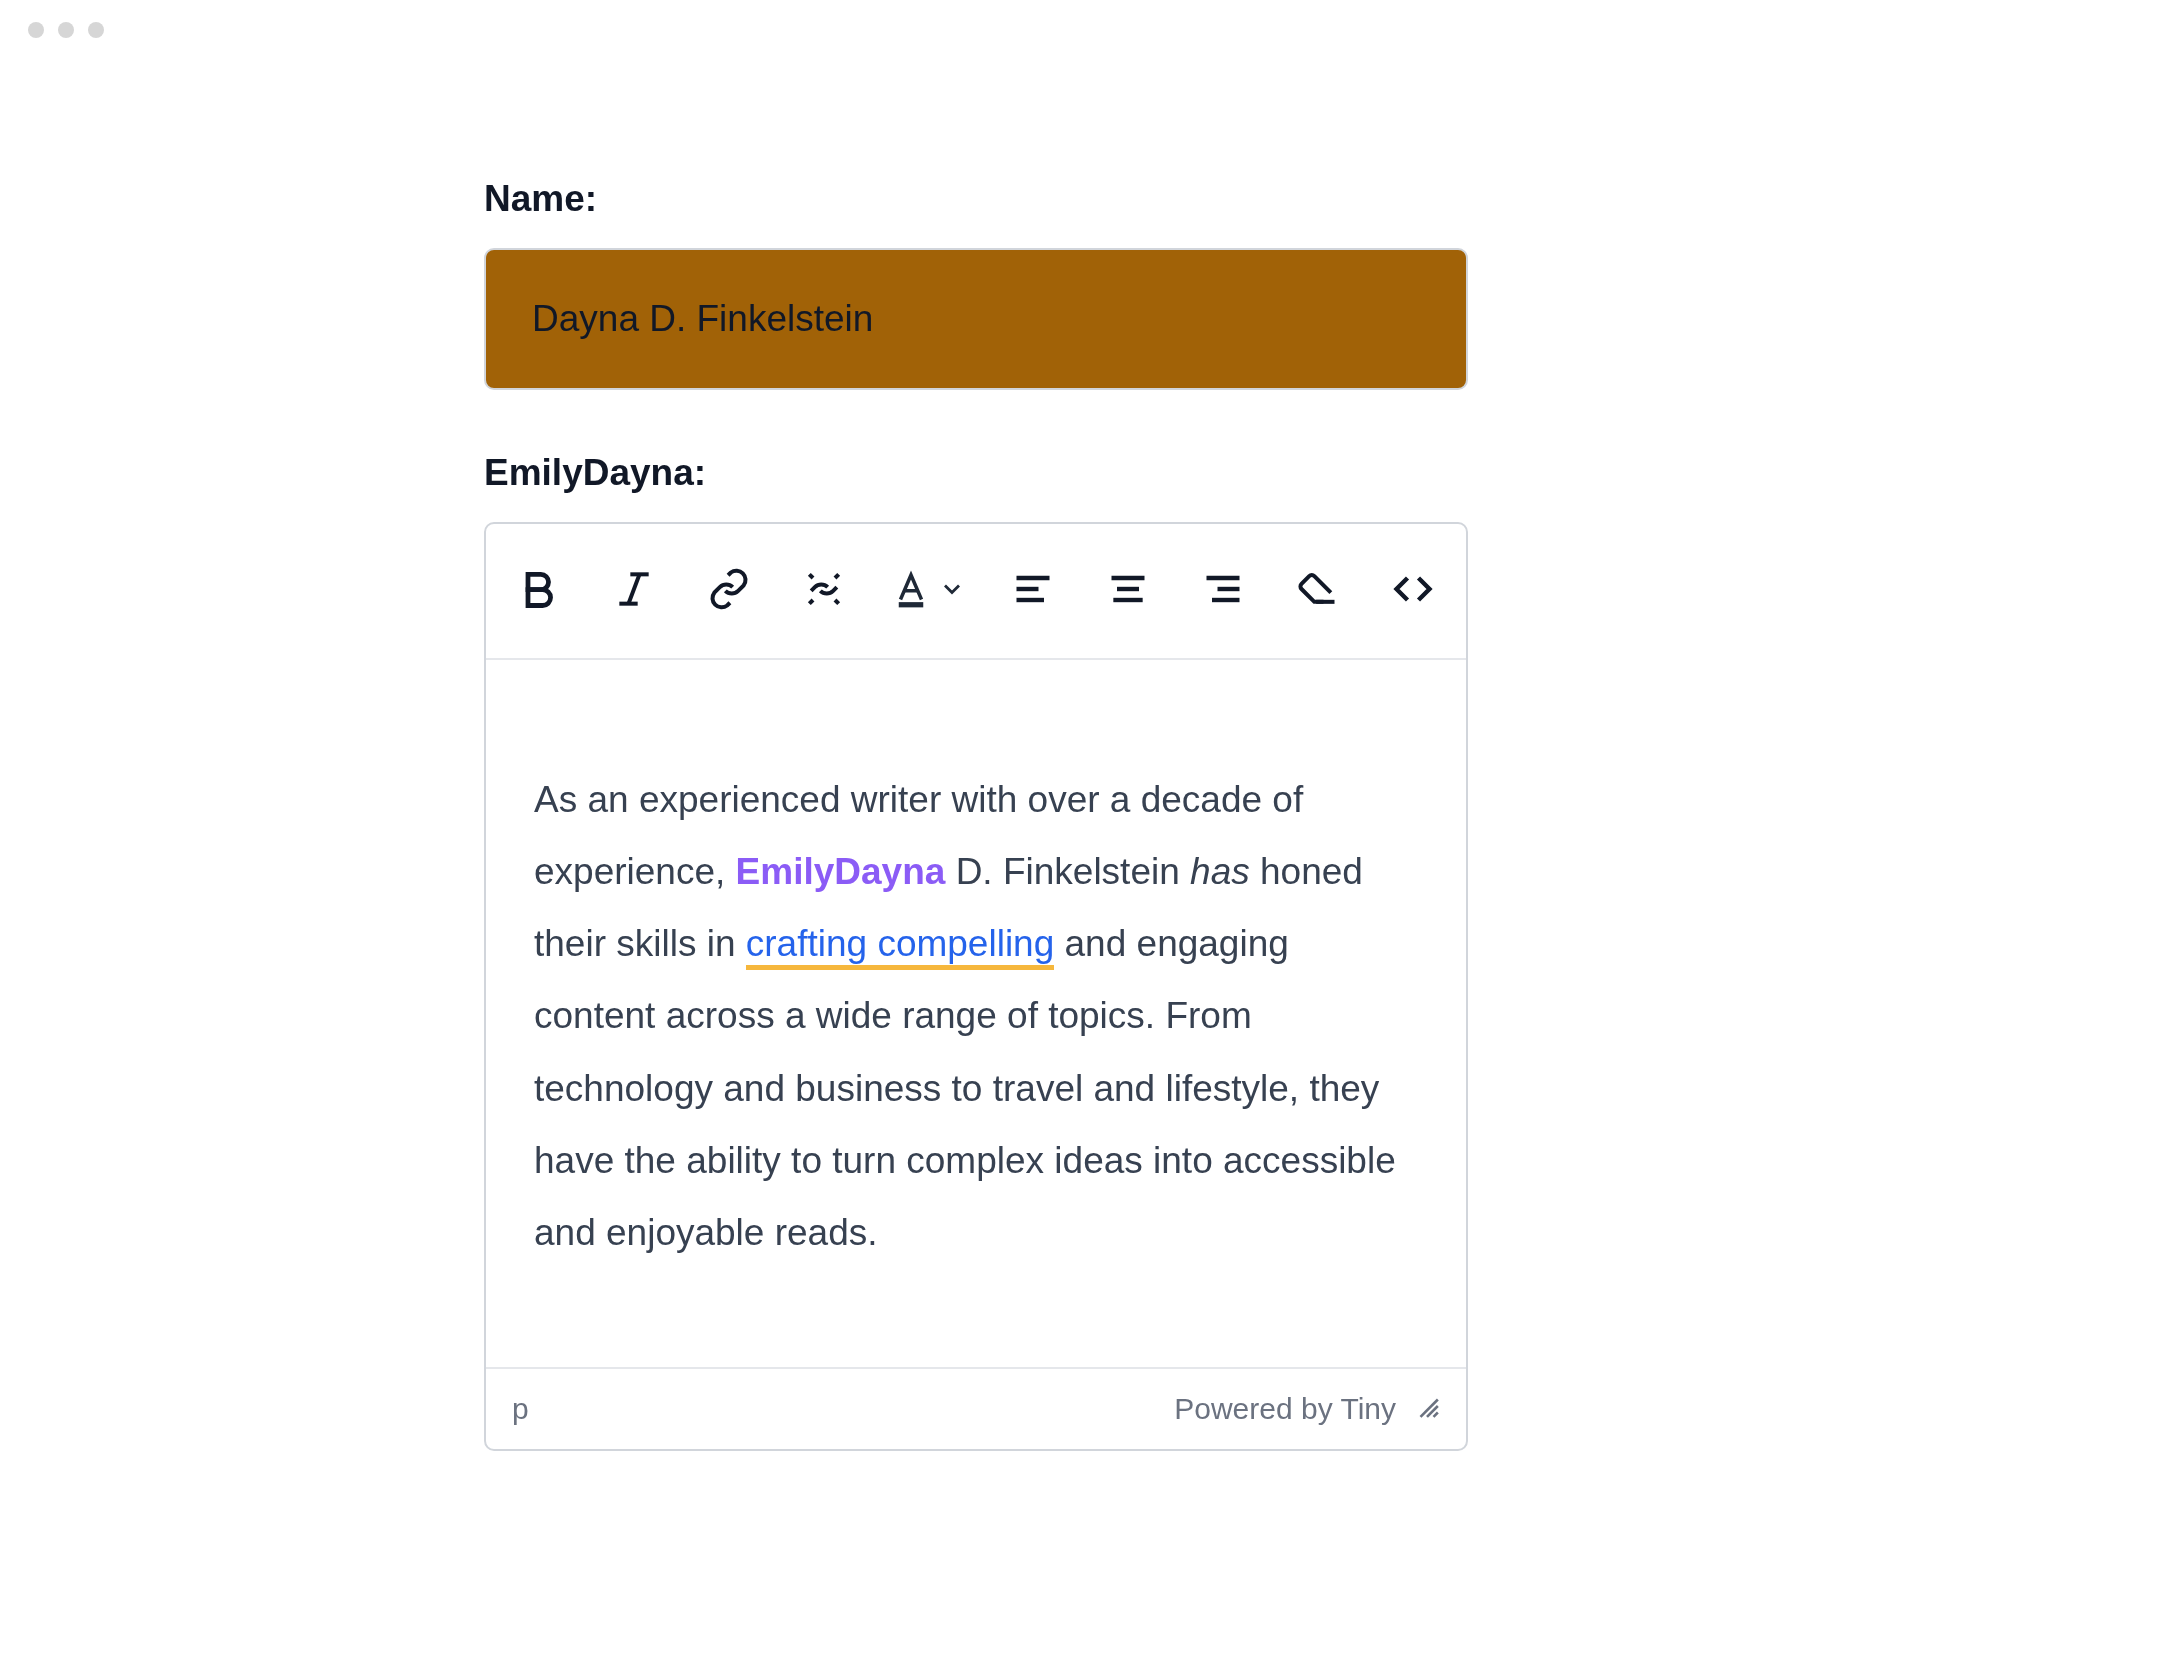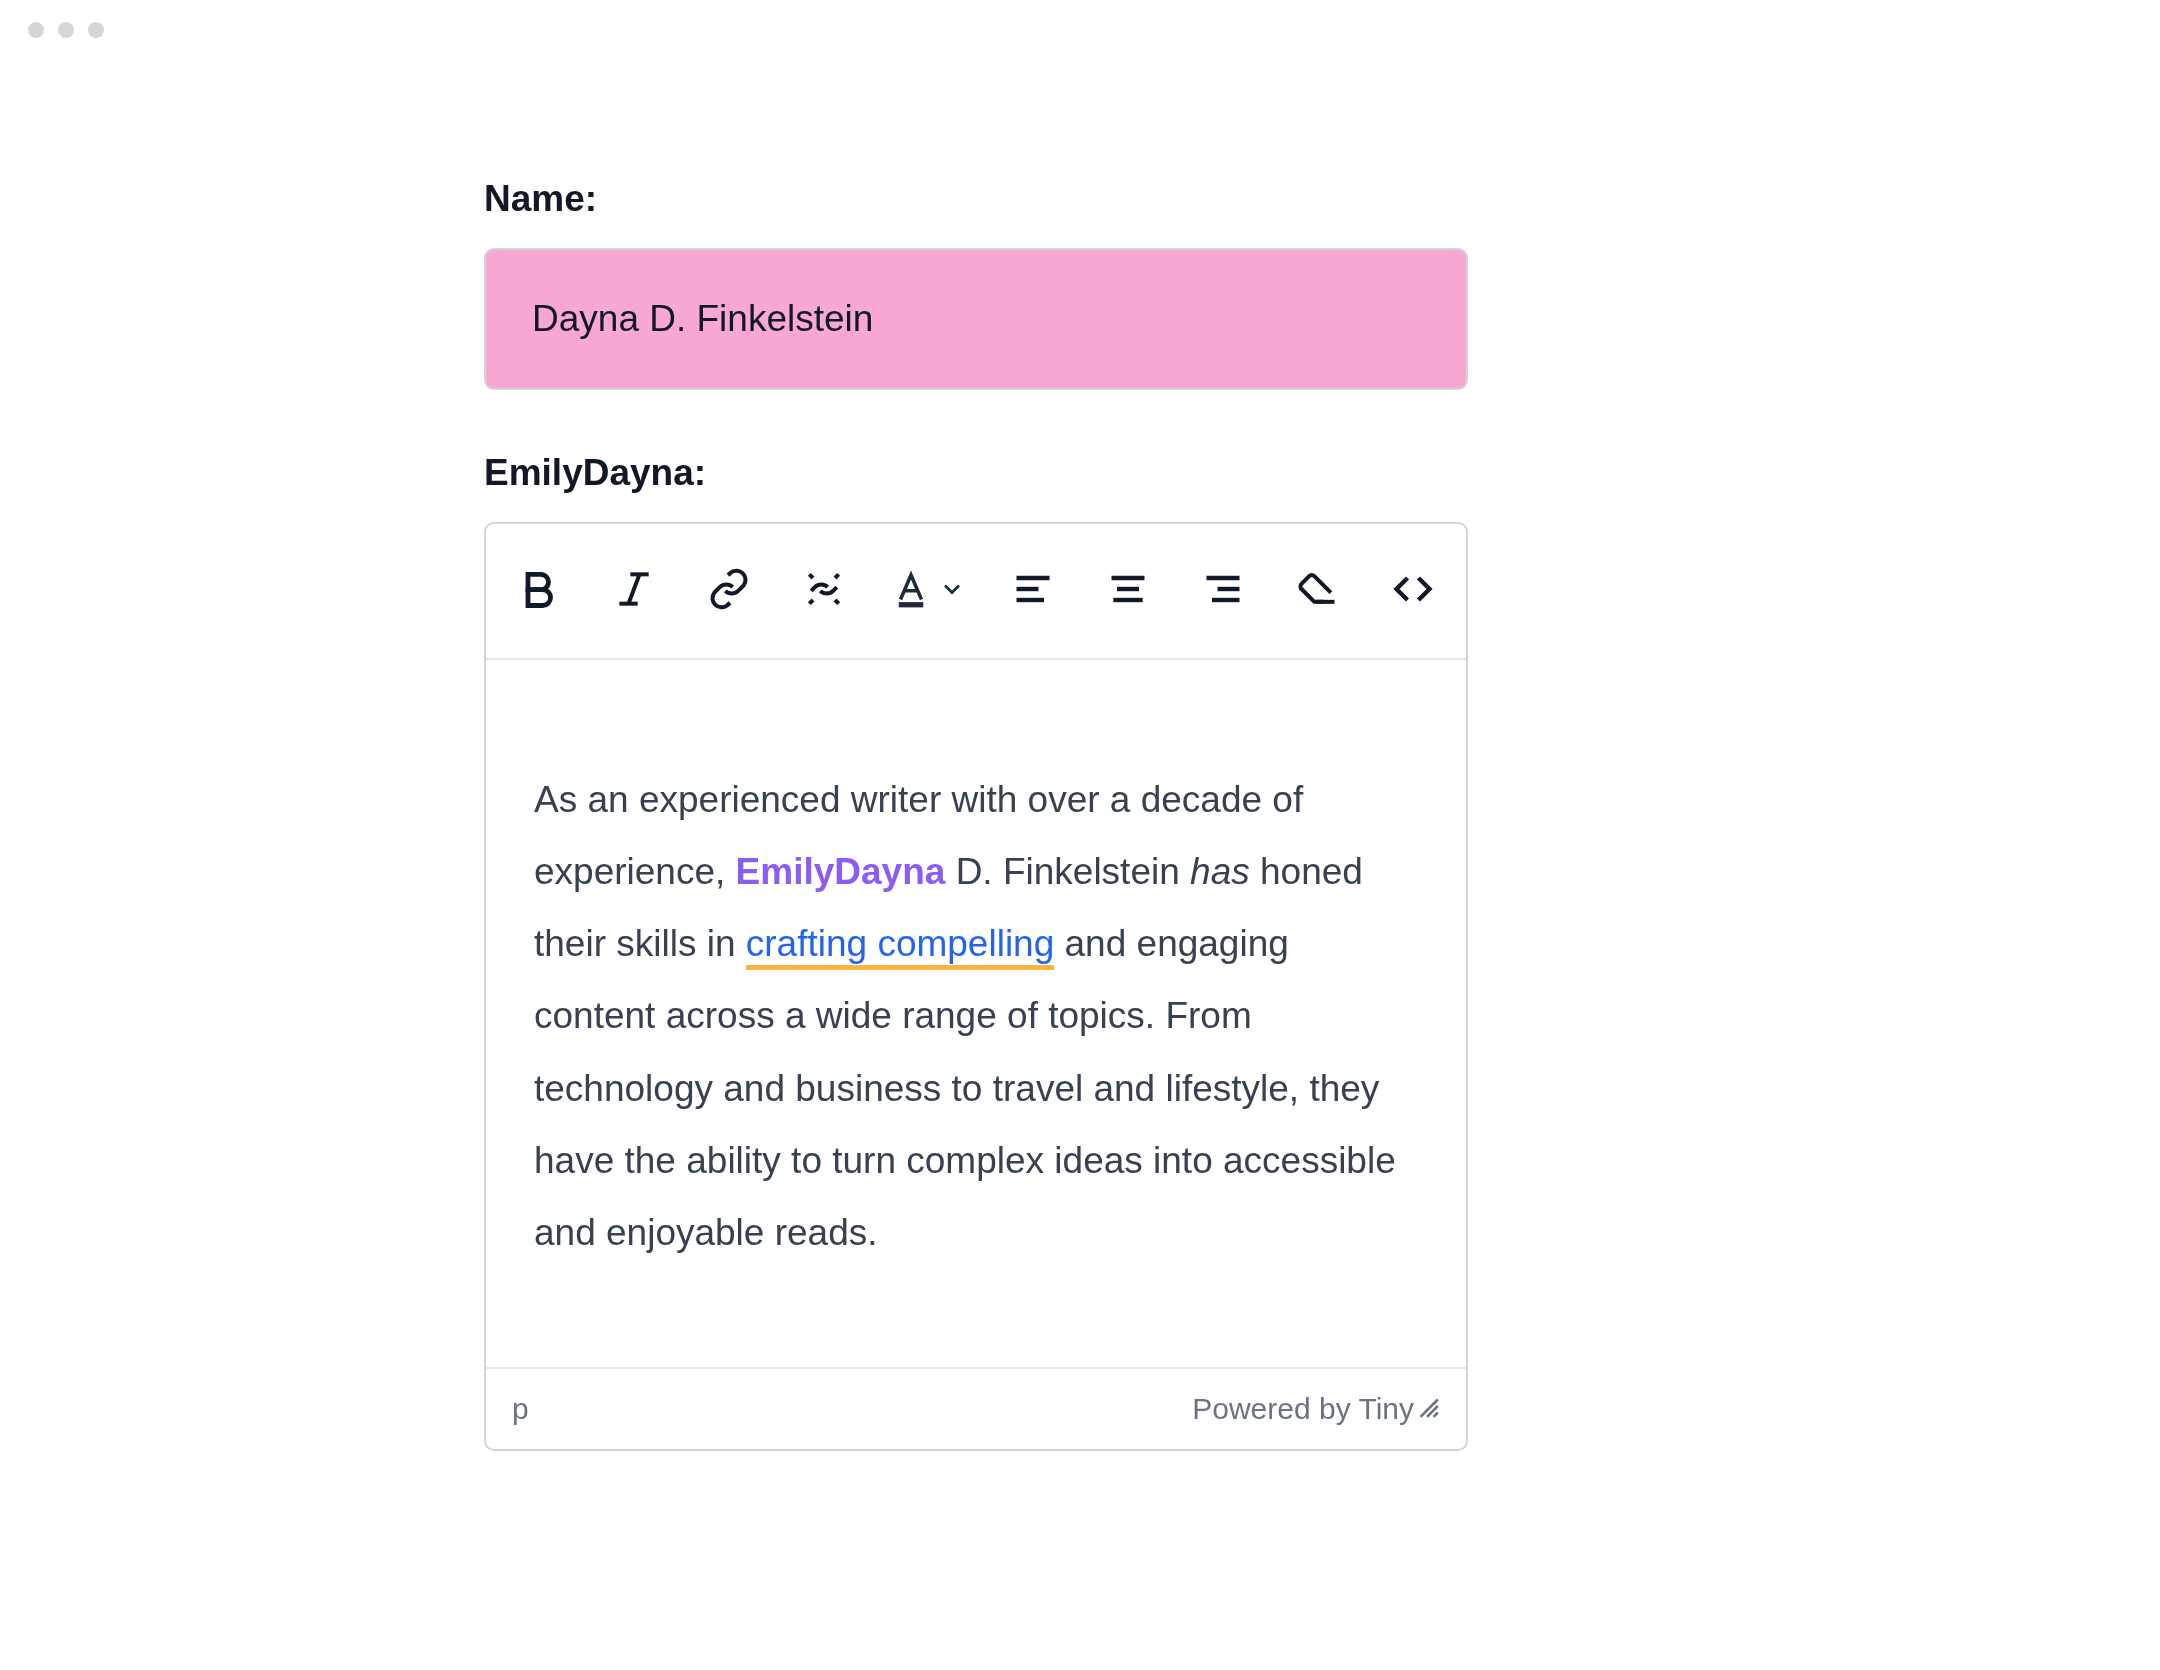--- a/index.html
+++ b/index.html
@@ -1,33 +1,33 @@
 <!DOCTYPE html>
 <html><head>
 <meta charset="utf-8">
 <style>
   * { box-sizing: border-box; margin: 0; padding: 0; }
   html, body { width: 2160px; height: 1670px; background: #fff; font-family: -apple-system, BlinkMacSystemFont, "Segoe UI", Helvetica, Arial, sans-serif; color: #1f2937; }
   .window-dots { position: absolute; top: 22px; left: 28px; display: flex; gap: 14px; }
   .dot { width: 16px; height: 16px; border-radius: 50%; background: #d6d6d6; }
   .container { position: absolute; left: 484px; top: 178px; width: 984px; }
   .label { font-size: 37px; font-weight: 700; color: #111827; margin-bottom: 28px; }
-  .input-box { width: 100%; height: 142px; border: 2px solid #d1d5db; border-radius: 10px; padding: 0 46px; font-size: 37px; color: #111827; background: #f9a8d4; display: flex; align-items: center; margin-bottom: 62px; }
+  .input-box { width: 100%; height: 142px; border: 2px solid #d1d5db; border-radius: 10px; padding: 0 46px; font-size: 37px; color: #111827; background: #a16207; display: flex; align-items: center; margin-bottom: 62px; }
   .editor-box { width: 100%; border: 2px solid #d1d5db; border-radius: 10px; background: #fff; }
   .toolbar { height: 136px; border-bottom: 2px solid #e5e7eb; display: flex; align-items: center; padding: 0 24px; gap: 38px; }
   .tb-btn { width: 64px; height: 64px; display: flex; align-items: center; justify-content: center; cursor: pointer; color: #111827; }
   .tb-btn svg { width: 44px; height: 44px; }
   .tb-dropdown { display: flex; align-items: center; gap: 6px; }
   .tb-dropdown .chev svg { width: 28px; height: 28px; }
   .editor-content { padding: 104px 48px 98px 48px; font-size: 37px; line-height: 1.95; color: #374151; }
   .editor-content .bold { font-weight: 700; color: #8b5cf6; }
   .editor-content .italic { font-style: italic; margin-top: 28px; }
   .editor-content .link { color: #2563eb; border-bottom: 5px solid #f6b73c; padding-bottom: 1px; }
   .statusbar { height: 82px; border-top: 2px solid #e5e7eb; display: flex; align-items: center; justify-content: space-between; padding: 0 26px; font-size: 30px; color: #6b7280; }
-  .statusbar .right { display: flex; align-items: center; }
+  .statusbar .right { display: flex; align-items: center; gap: 18px; }
   .resize-handle svg { width: 26px; height: 26px; }
 </style>
 </head>
 <body>
 
 <div class="window-dots">
   <div class="dot"></div>
   <div class="dot"></div>
   <div class="dot"></div>
 </div>

